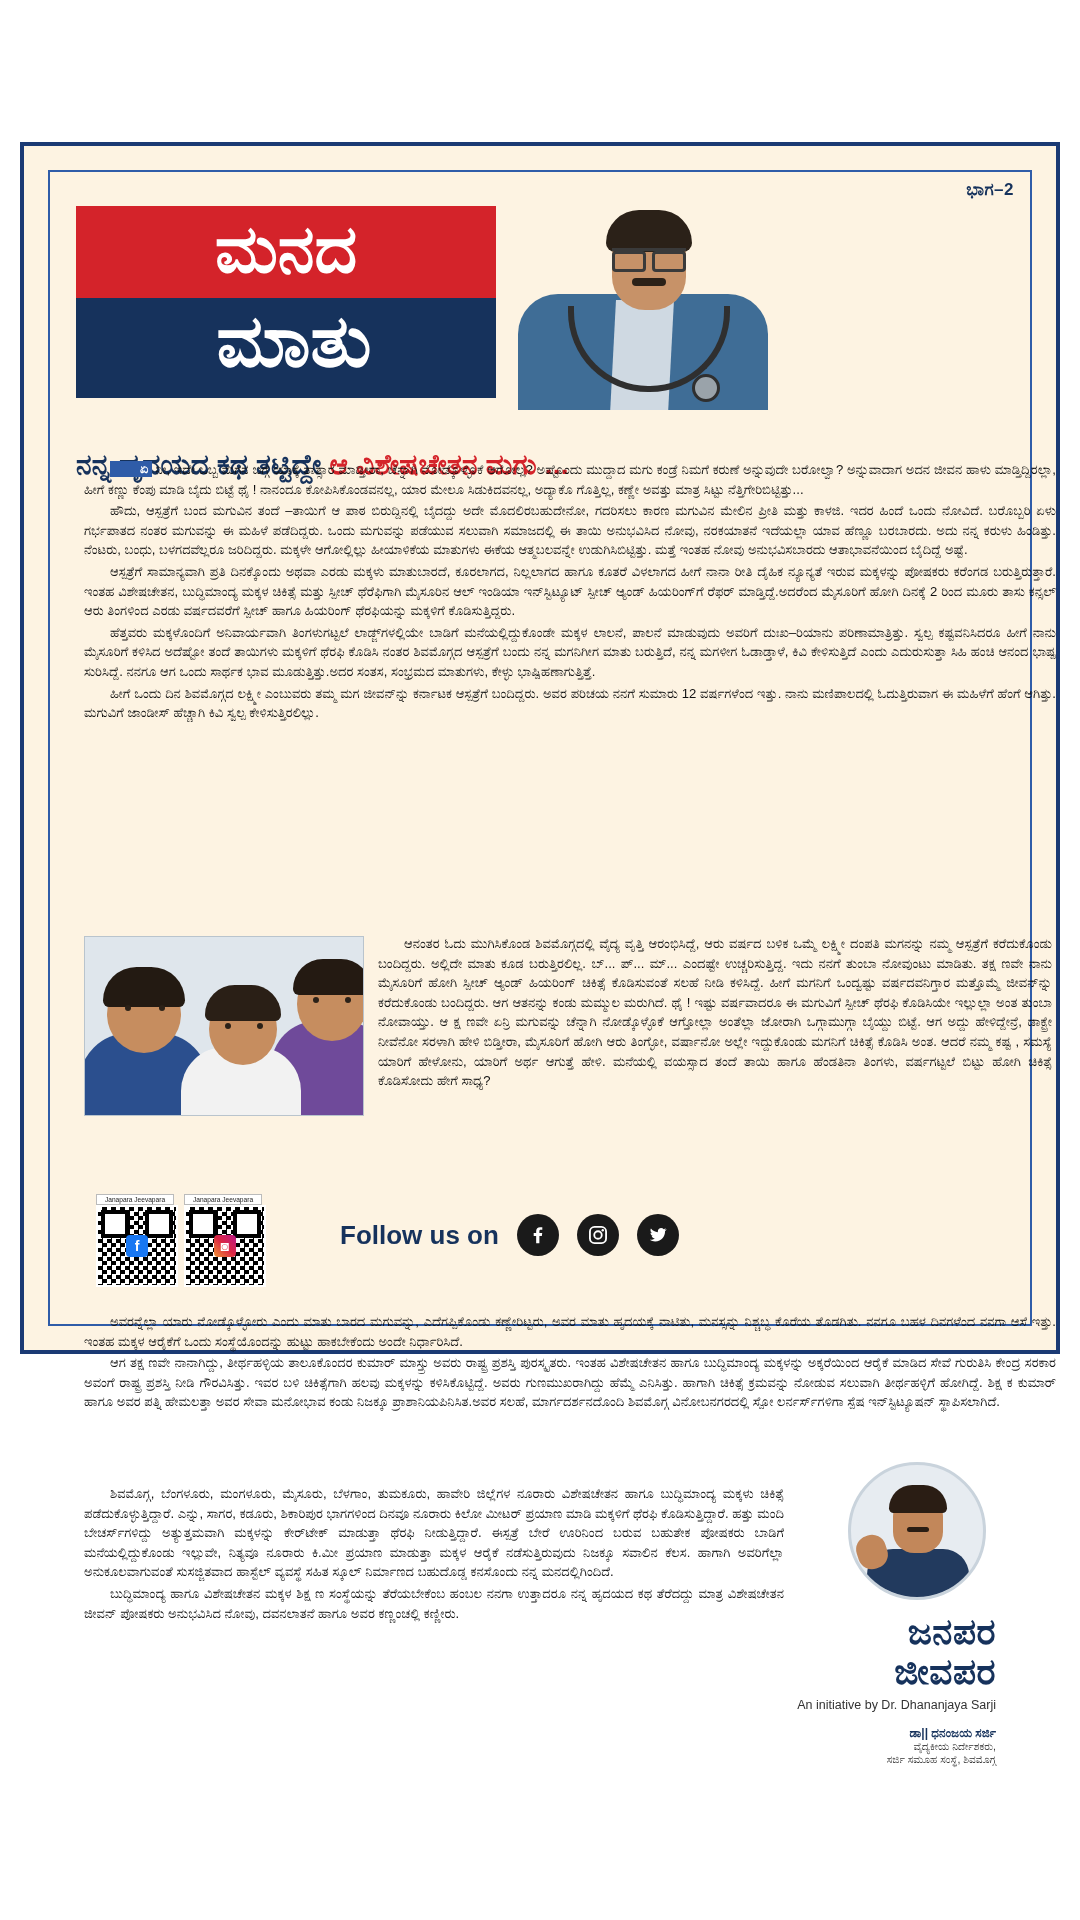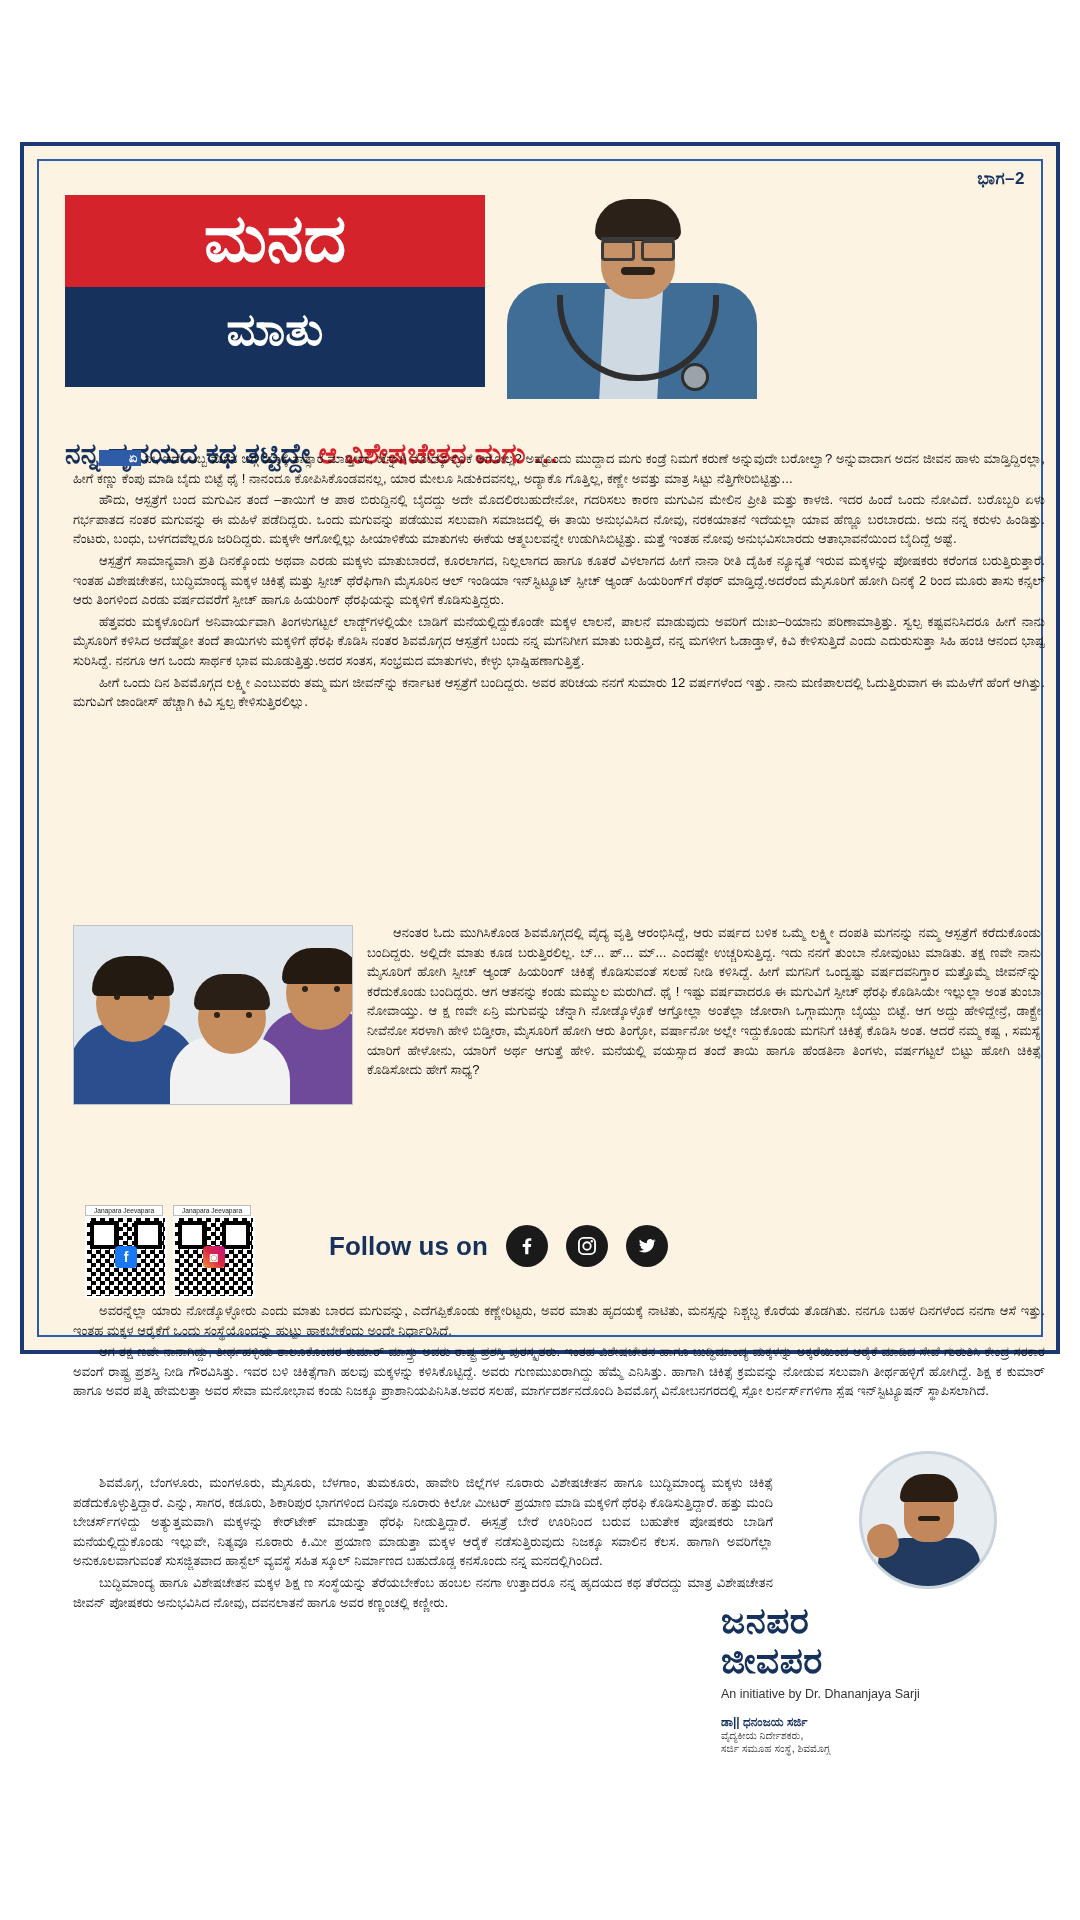--- a/index.html
+++ b/index.html
@@ -25,21 +25,21 @@
   
   .poster {
     position: absolute;
     left: 20px;
     top: 142px;
     width: 1040px;
     height: 1212px;
     background: #fdf3e2;
     border: 4px solid #1b3a74;
     box-sizing: border-box;
-    padding: 13px;
+    padding: 24px;
   }
   .poster-inner {
     position: relative;
     width: 100%;
     height: 100%;
     background: #fdf3e2;
     border: 2px solid #2f5ca8;
     box-sizing: border-box;
   }
 
@@ -78,21 +78,21 @@
   .mast-word1, .mast-word2 {
     position: absolute;
     left: 0;
     width: 420px;
     text-align: center;
     color: #ffffff;
     font-weight: bold;
     font-family: "Liberation Sans", sans-serif;
   }
   .mast-word1 { top: 16px; font-size: 66px; line-height: 70px; }
-  .mast-word2 { top: 108px; font-size: 45px; line-height: 70px; }
+  .mast-word2 { top: 108px; font-size: 72px; line-height: 70px; margin-left: 8px; }
 
   
   .mast-photo {
     position: absolute;
     left: 430px;
     top: 0px;
     width: 270px;
     height: 212px;
     overflow: hidden;
   }
@@ -286,24 +286,24 @@
   }
   .a-shirt { position: absolute; left: 16px; top: 84px; width: 102px; height: 60px; background: #223a5e; border-radius: 26px 26px 0 0; }
   .a-head { position: absolute; left: 42px; top: 26px; width: 50px; height: 62px; background: #c2875a; border-radius: 26px 26px 22px 22px; }
   .a-hair { position: absolute; left: 38px; top: 20px; width: 58px; height: 28px; background: #2a1d14; border-radius: 30px 30px 6px 6px; }
   .a-mous { position: absolute; left: 56px; top: 62px; width: 22px; height: 5px; background: #2a1d14; border-radius: 3px; }
   .a-hand { position: absolute; left: 6px; top: 70px; width: 30px; height: 34px; background: #c2875a; border-radius: 14px; transform: rotate(-18deg); }
 
   
   .brand {
     position: absolute;
-    right: 20px;
+    right: 34px;
     top: 1440px;
     width: 300px;
-    text-align: left;
+    text-align: right;
   }
   .brand-line1, .brand-line2 {
     color: #16325c;
     font-weight: bold;
     font-size: 36px;
     line-height: 40px;
     letter-spacing: 0.5px;
   }
   .brand-sub {
     margin-top: 6px;

